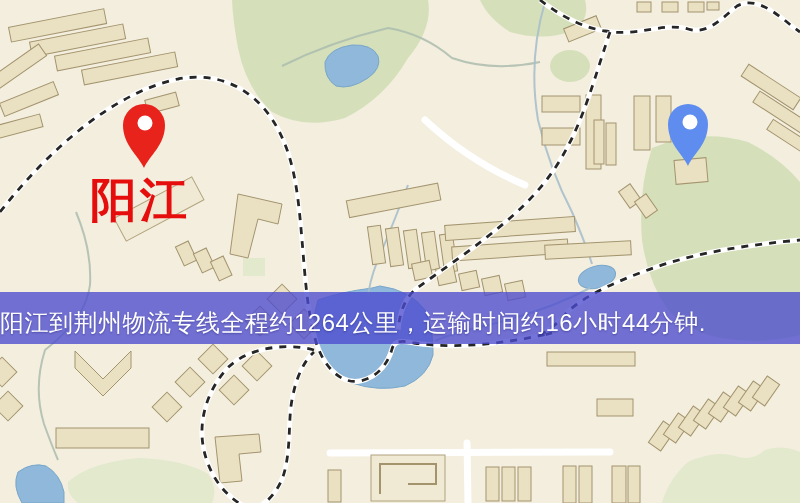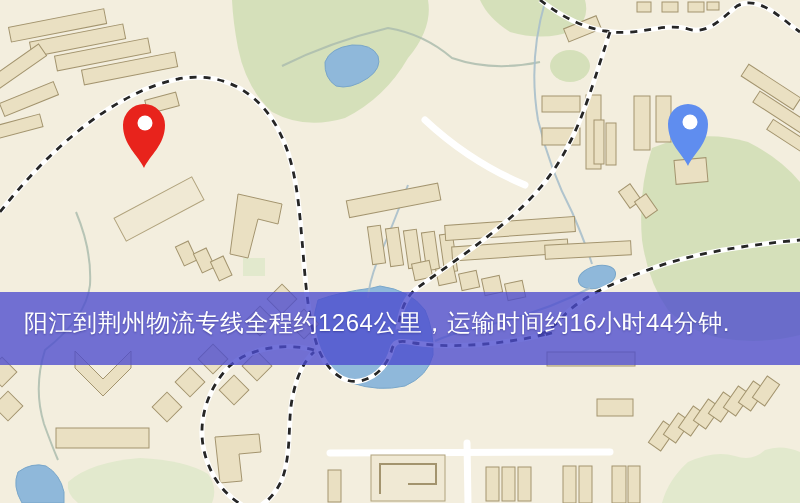--- a/index.html
+++ b/index.html
@@ -6,23 +6,23 @@
   .stage{position:relative;width:800px;height:503px;overflow:hidden;
          font-family:"Liberation Sans",sans-serif;background:#f3eede;}
   .map{position:absolute;left:0;top:0;filter:blur(.35px);}
   .pin{position:absolute;width:48px;height:66px;}
   .pin svg{display:block;}
   .pin-label{position:absolute;font-family:"Liberation Serif",serif;
              font-weight:700;line-height:1;white-space:nowrap;
              text-shadow:0 0 1px rgba(255,255,255,.25);}
   .label-origin{left:90px;top:177px;font-size:47px;color:#e60d0d;letter-spacing:3px;}
   .label-dest{left:639px;top:179px;font-size:45px;color:#2e35d6;letter-spacing:4px;}
-  .banner{position:absolute;left:0;top:292px;width:800px;height:73px;
+  .banner{position:absolute;left:0;top:292px;width:800px;height:52px;
           background:rgba(76,75,206,0.78);color:#fff;font-size:24px;
-          line-height:62px;padding-left:24px;box-sizing:border-box;
+          line-height:62px;box-sizing:border-box;
           white-space:nowrap;text-shadow:0 1px 2px rgba(10,10,80,.35);
           letter-spacing:.5px;}
   
   .b  {fill:#eae0c2;stroke:#a3946e;stroke-width:1;}
   .b2 {fill:#f0e9d4;stroke:#b0a27c;stroke-width:1;}
   .park{fill:#d5e0ba;}
   .park2{fill:#e2e9cd;}
   .waterfill{fill:#8fb8da;stroke:#79a6c9;stroke-width:1;}
   .stream{fill:none;stroke:#acbcae;stroke-width:2;opacity:.85;}
   .stream-b{fill:none;stroke:#a9bfcb;stroke-width:2;opacity:.9;}
@@ -220,20 +220,21 @@
       </g>
     </g>
   </svg>
 
   <div class="pin" style="left:120px;top:102px;">
     <svg width="48" height="66" viewBox="-24 -66 48 66">
       <path d="M0,0 C-6,-13 -21,-23 -21,-43 A21,21 0 1,1 21,-43 C21,-23 6,-13 0,0 Z" fill="#e8231c"></path>
       <circle cx="1" cy="-45" r="7.5" fill="#ffffff"></circle>
     </svg>
   </div>
+  <div class="pin-label label-origin">阳江</div>
 
   <div class="pin" style="left:665px;top:102px;">
     <svg width="46" height="64" viewBox="-23 -64 46 64">
       <path d="M0,0 C-6,-13 -20,-22 -20,-42 A20,20 0 1,1 20,-42 C20,-22 6,-13 0,0 Z" fill="#5f8def"></path>
       <circle cx="2" cy="-44" r="7.5" fill="#ffffff"></circle>
     </svg>
   </div>
 
   <div class="banner">
     <span>阳江到荆州物流专线全程约1264公里，运输时间约16小时44分钟.</span>

